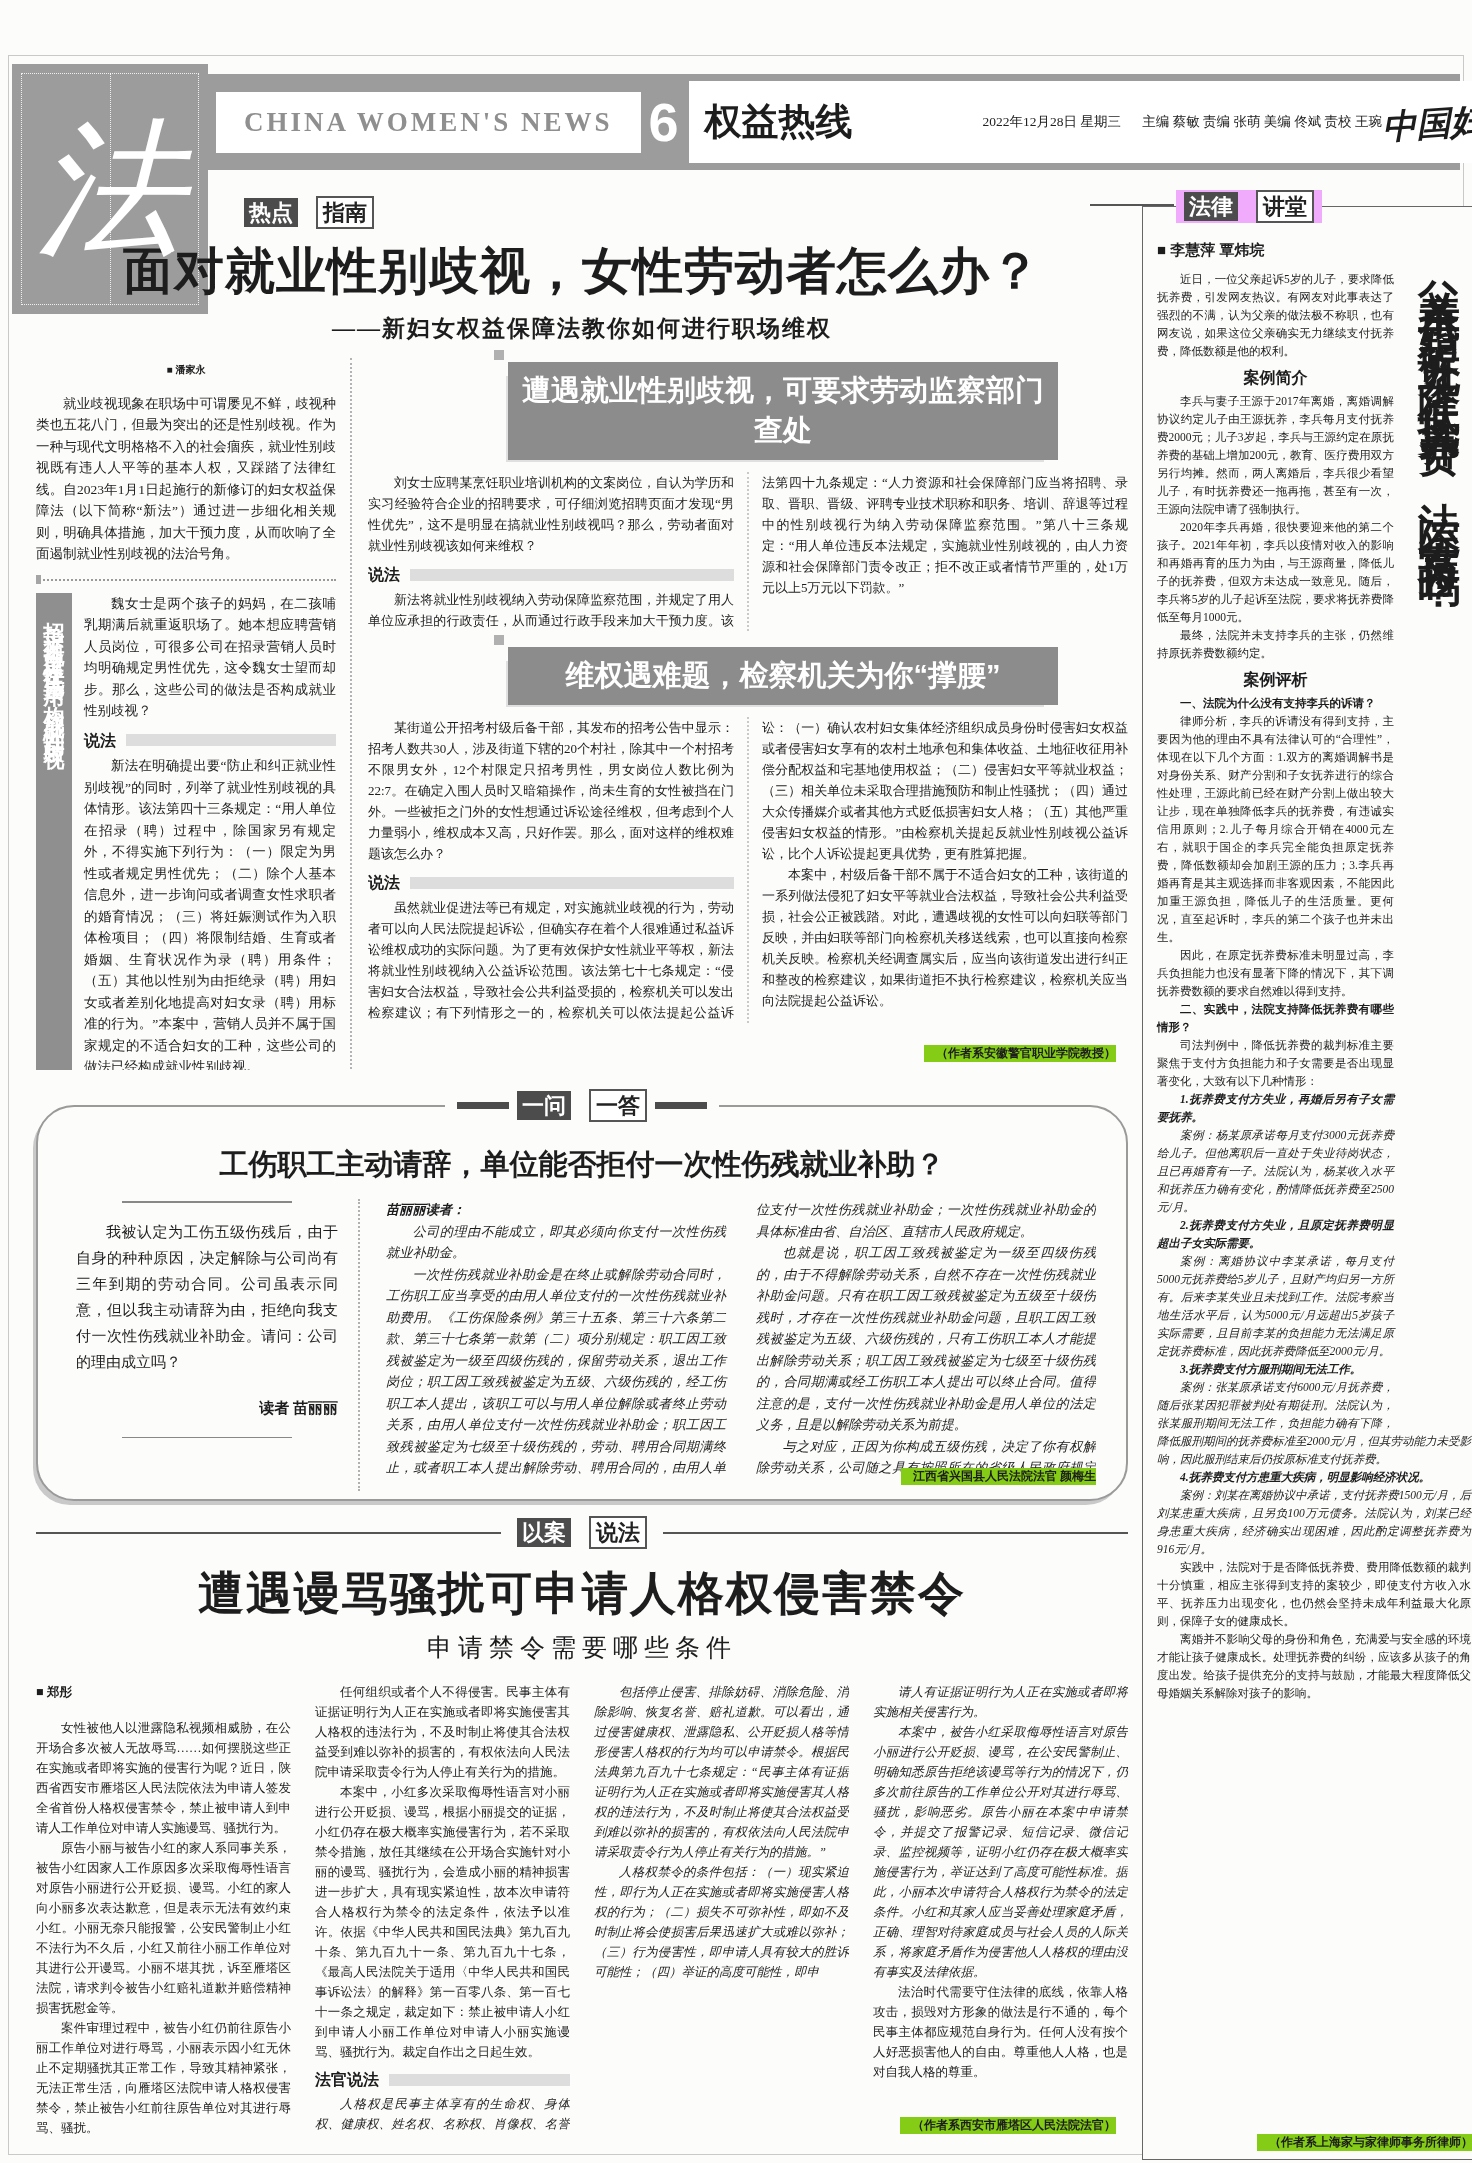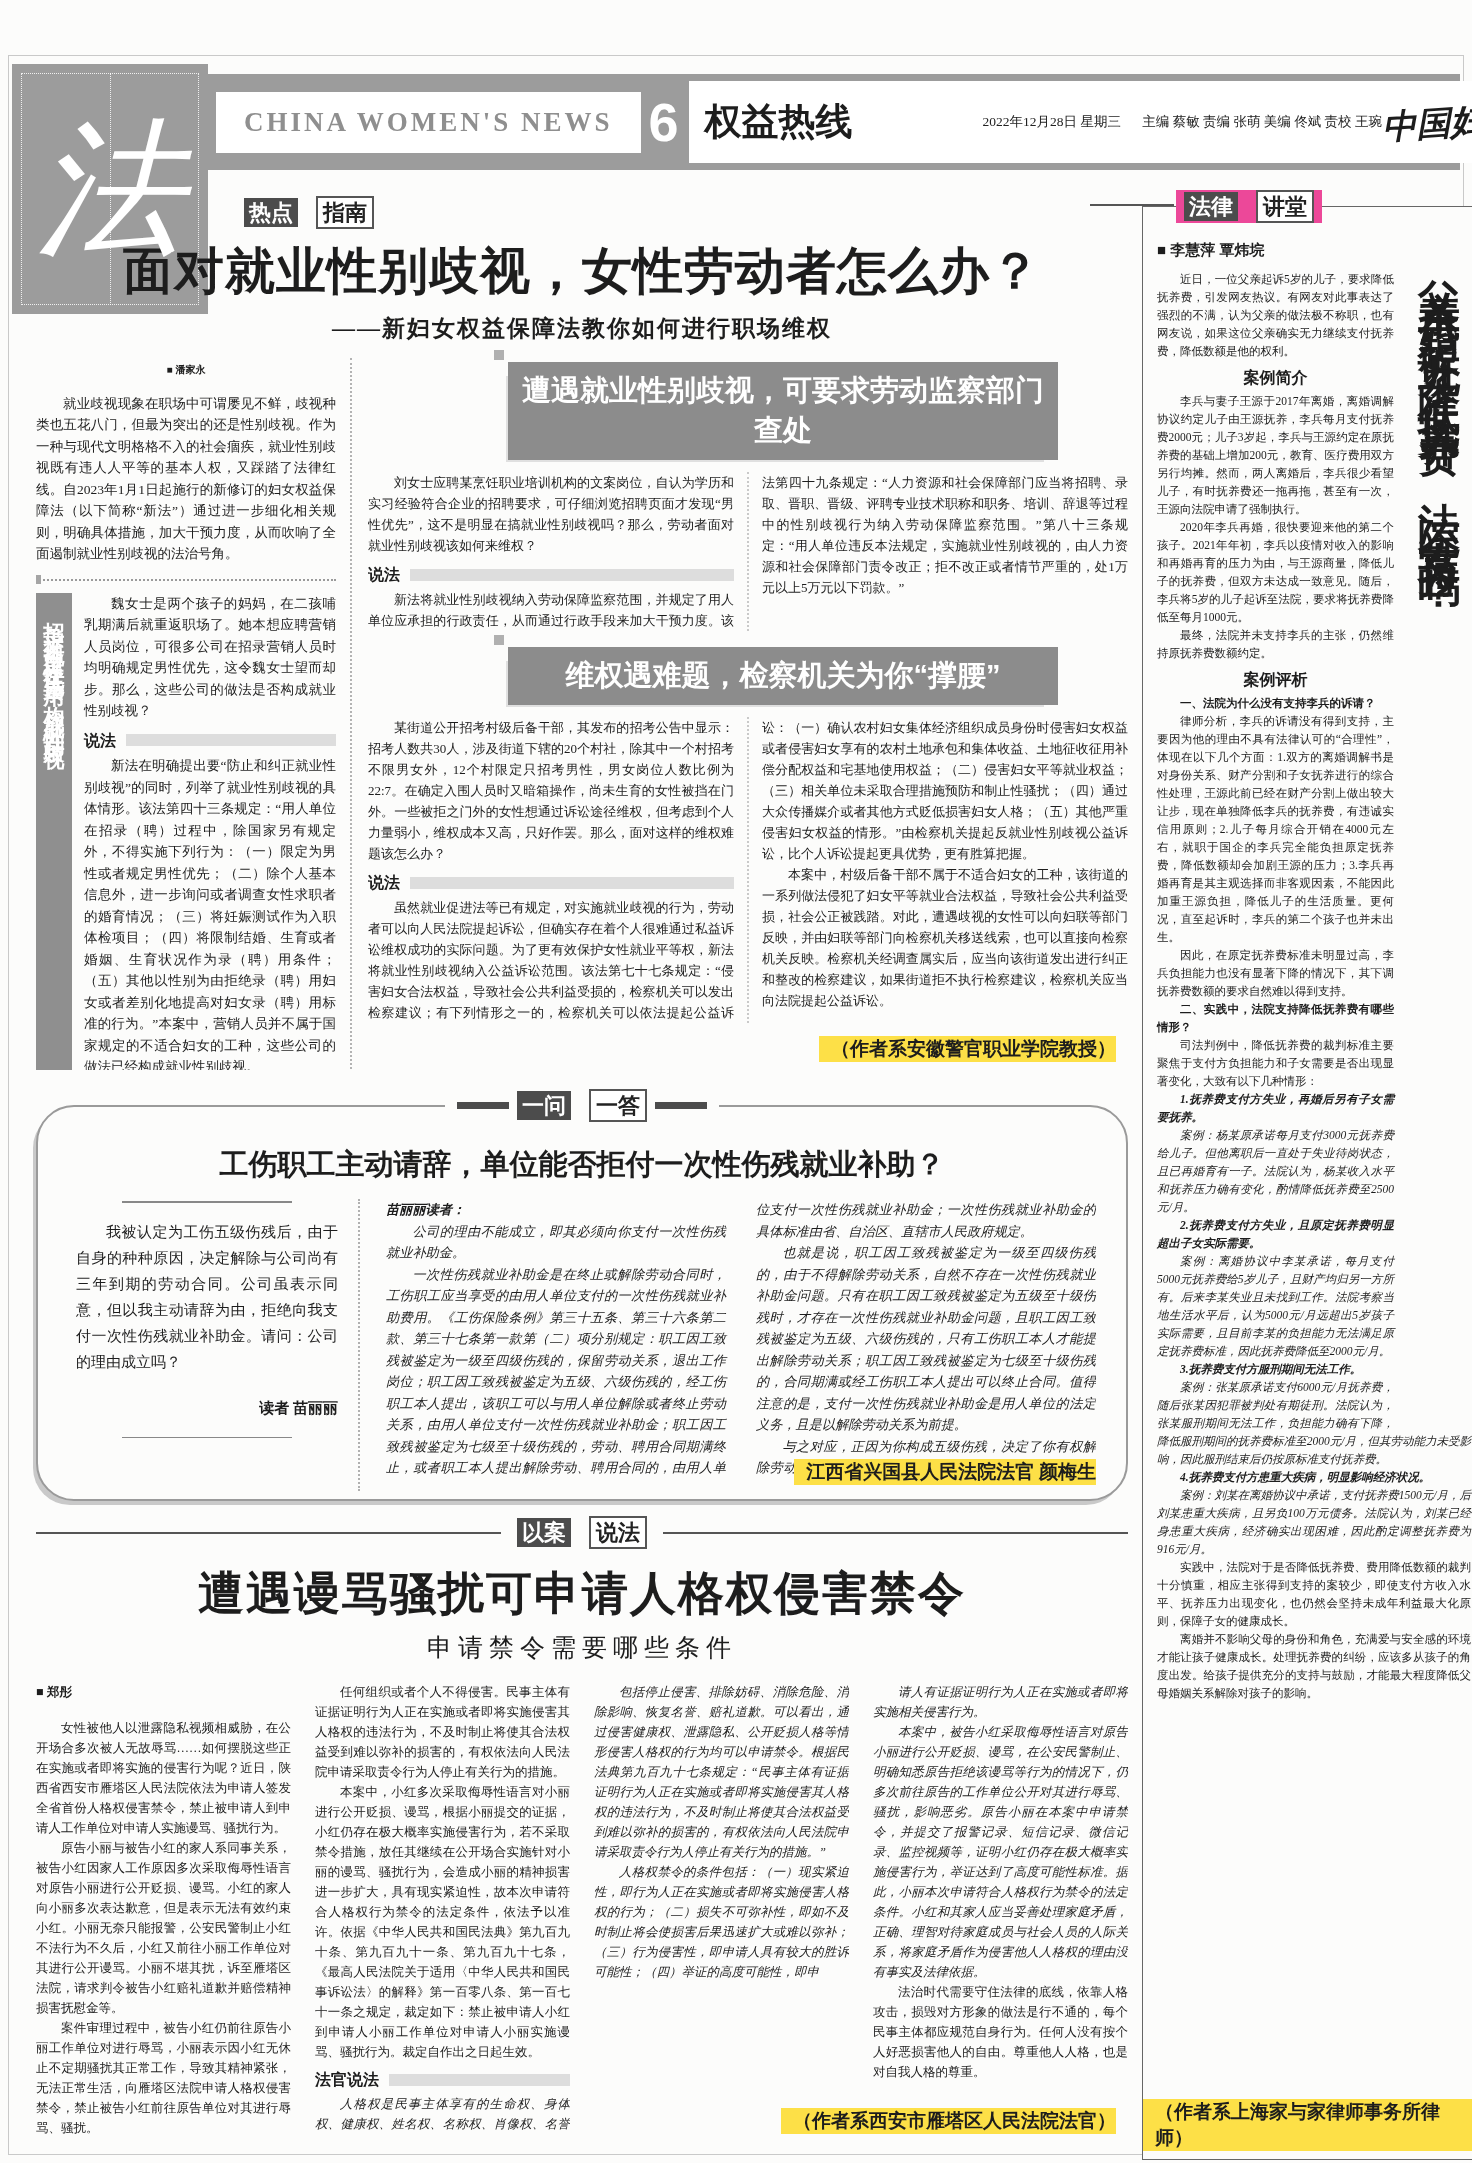--- a/index.html
+++ b/index.html
@@ -39,22 +39,22 @@
   .p-case-head{font-weight:bold;font-style:italic;}
   .p-kai{font-style:italic;}
   .p-author{text-indent:0;font-weight:bold;font-family:"Liberation Sans",sans-serif;margin-bottom:16px;}
   .p-qhead{font-weight:bold;}
   .p-shuofa{display:flex;align-items:center;text-indent:0;font-weight:bold;
             font-family:"Liberation Sans",sans-serif;font-size:16px;margin:8px 0 4px;}
   .p-shuofa::after{content:"";flex:1;height:12px;background:#ddd;margin-left:10px;}
   .shuofa-row{display:flex;align-items:center;font-weight:bold;font-family:"Liberation Sans",sans-serif;
               font-size:16px;margin:8px 0 4px;}
   .shuofa-row::after{content:"";flex:1;height:12px;background:#ddd;margin-left:10px;}
-  .block-sig{position:absolute;right:12px;bottom:8px;background:#fde047;font-weight:bold;
-             padding-left:12px;font-size:19px;}
+  .block-sig{position:absolute;right:12px;bottom:8px;background:#84cc16;font-weight:bold;
+             padding-left:12px;font-size:12px;}
 
   
   .main-article{position:absolute;left:36px;top:196px;width:1092px;height:874px;overflow:hidden;}
   .tag-row{position:absolute;left:208px;top:0;}
   .main-title{margin:42px 0 8px;text-align:center;font-size:50px;font-weight:bold;
               font-family:"Liberation Sans",sans-serif;letter-spacing:1px;}
   .main-sub{text-align:center;font-size:23px;font-weight:bold;letter-spacing:2px;margin-bottom:14px;}
   .article-grid{display:flex;}
   .col-left{width:300px;padding-right:14px;border-right:2px dotted #b3b3b3;
             font-size:13.5px;line-height:21.5px;}
@@ -97,21 +97,21 @@
   .case-title{text-align:center;font-size:46px;font-weight:bold;font-family:"Liberation Sans",sans-serif;
               margin:14px 0 6px;letter-spacing:2px;}
   .case-sub{text-align:center;font-size:25px;font-family:"Liberation Sans",sans-serif;font-weight:normal;
             letter-spacing:6px;margin:0 0 18px;}
   .col4-grid{display:flex;gap:24px;height:452px;overflow:hidden;}
   .bcol{flex:1;font-size:12.5px;line-height:20px;overflow:hidden;}
 
   
   .ll-box{position:absolute;left:1142px;top:206px;width:314px;height:1936px;border:1px solid #666;
           padding:8px 14px;overflow:hidden;background:#fcfcfb;}
-  .ll-tag{position:absolute;top:190px;left:1176px;background:#ec4899;padding:0 8px;display:flex;gap:4px;}
+  .ll-tag{position:absolute;top:190px;left:1176px;background:#f0abfc;padding:0 8px;display:flex;gap:4px;}
   .ll-tag::before{content:"";position:absolute;left:-86px;top:14px;width:84px;height:2px;background:#555;}
   .ll-content{height:100%;}
   .ll-vtitle{float:right;writing-mode:vertical-rl;font-weight:bold;font-size:42px;line-height:1.55;
              letter-spacing:13px;height:1155px;margin:4px 0 16px 12px;font-family:"Liberation Serif",serif;}
   .ll-author{font-weight:bold;font-family:"Liberation Sans",sans-serif;font-size:15px;margin:26px 0 10px;}
   .ll-content p{font-size:11.5px;line-height:18px;}
   .ll-content .p-subhead{font-size:16px;margin:9px 0 5px;}
   .ll-content .p-qhead{font-size:11.5px;}
 </style>
 </head>

